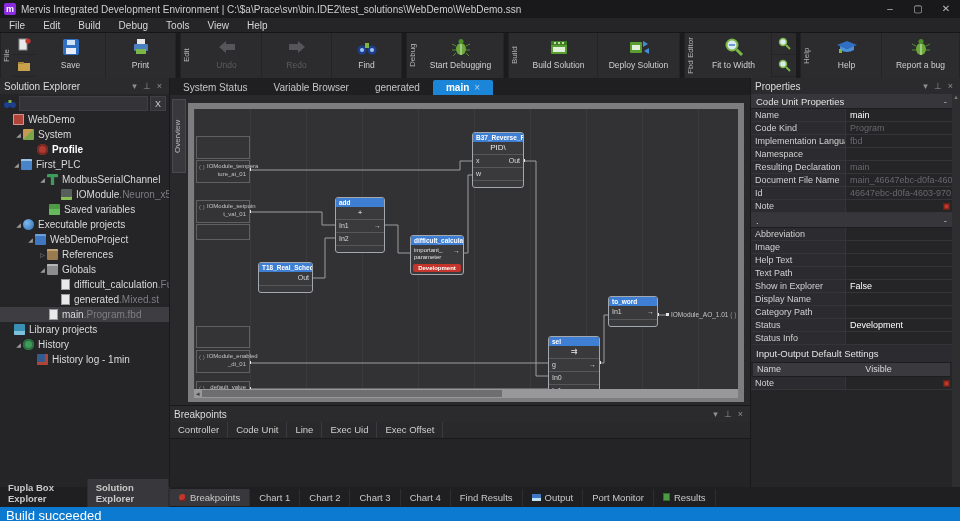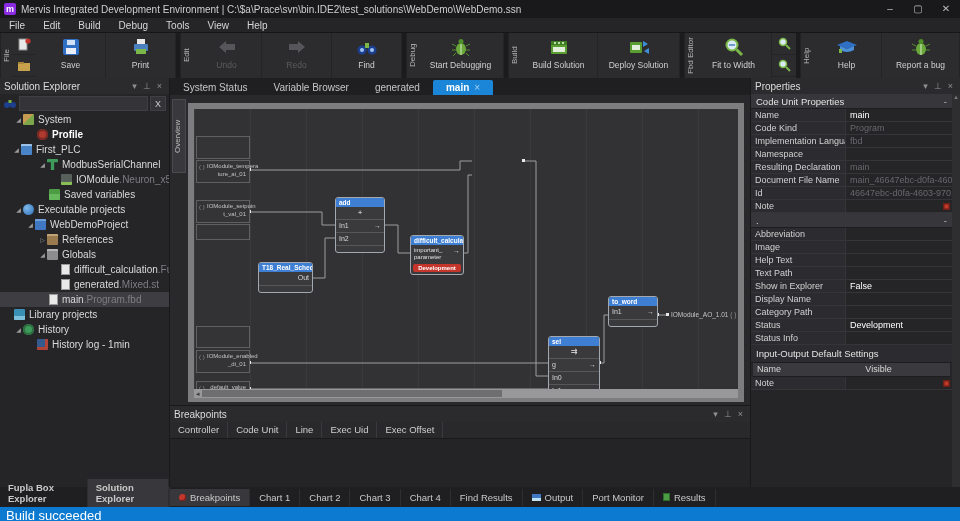--- a/index.html
+++ b/index.html
@@ -312,20 +312,25 @@
   <div id="searchrow">
     <svg width="14" height="12" style="margin-right:2px">
         <circle cx="4" cy="8" r="3" fill="#1d3f8f"></circle>
         <circle cx="10" cy="8" r="3" fill="#1d3f8f"></circle>
         <rect x="5.5" y="3" width="3" height="3" fill="#7ab648"></rect>
       </svg>
     <input id="searchbox" value="" style="">
     <div id="searchclear">X</div>
   </div>
 
+  <div class="trow" style="padding-left:4px">
+    <span class="arrow"></span>
+      <span class="ti ic-sol"></span>
+    <span class="tlabel">WebDemo</span>
+  </div>
   <div class="trow" style="padding-left:14px">
     <span class="arrow">◢</span>
       <span class="ti ic-sys"></span>
     <span class="tlabel">System</span>
   </div>
   <div class="trow" style="padding-left:37px">
     <span class="ti ic-gear"></span>
     <span class="tlabel bold">Profile</span>
   </div>
   <div class="trow" style="padding-left:12px">
@@ -450,20 +455,32 @@
     <div class="iobox" style="top:255px; height:23px">
       <span class="paren">( )</span>
       <span>IOModule_enabled</span><br>
       <span>_di_01</span>
     </div>
     <div class="iobox" style="top:286px; height:16px">
       <span class="paren">( )</span>
       <span>default_value</span>
     </div>
 
+    <div class="blk" style="left:302px; top:37px; width:52px">
+      <div class="blk-h">B37_Reverse_PI...</div>
+      <div class="blk-sub">PID\</div>
+      <div class="prow2">
+          <span class="pl">x</span>
+          <span class="pr">Out</span>
+        </div>
+      <div class="prow2">
+          <span class="pl">w</span>
+        </div>
+      <div class="blk-foot"></div>
+    </div>
 
     <div class="blk" style="left:165px; top:102px; width:50px">
       <div class="blk-h">add</div>
       <div class="blk-sub">+</div>
       <div class="prow2">
           <span class="pl">In1</span>
           <span class="pr">→</span>
         </div>
       <div class="prow2">
           <span class="pl">In2</span>

